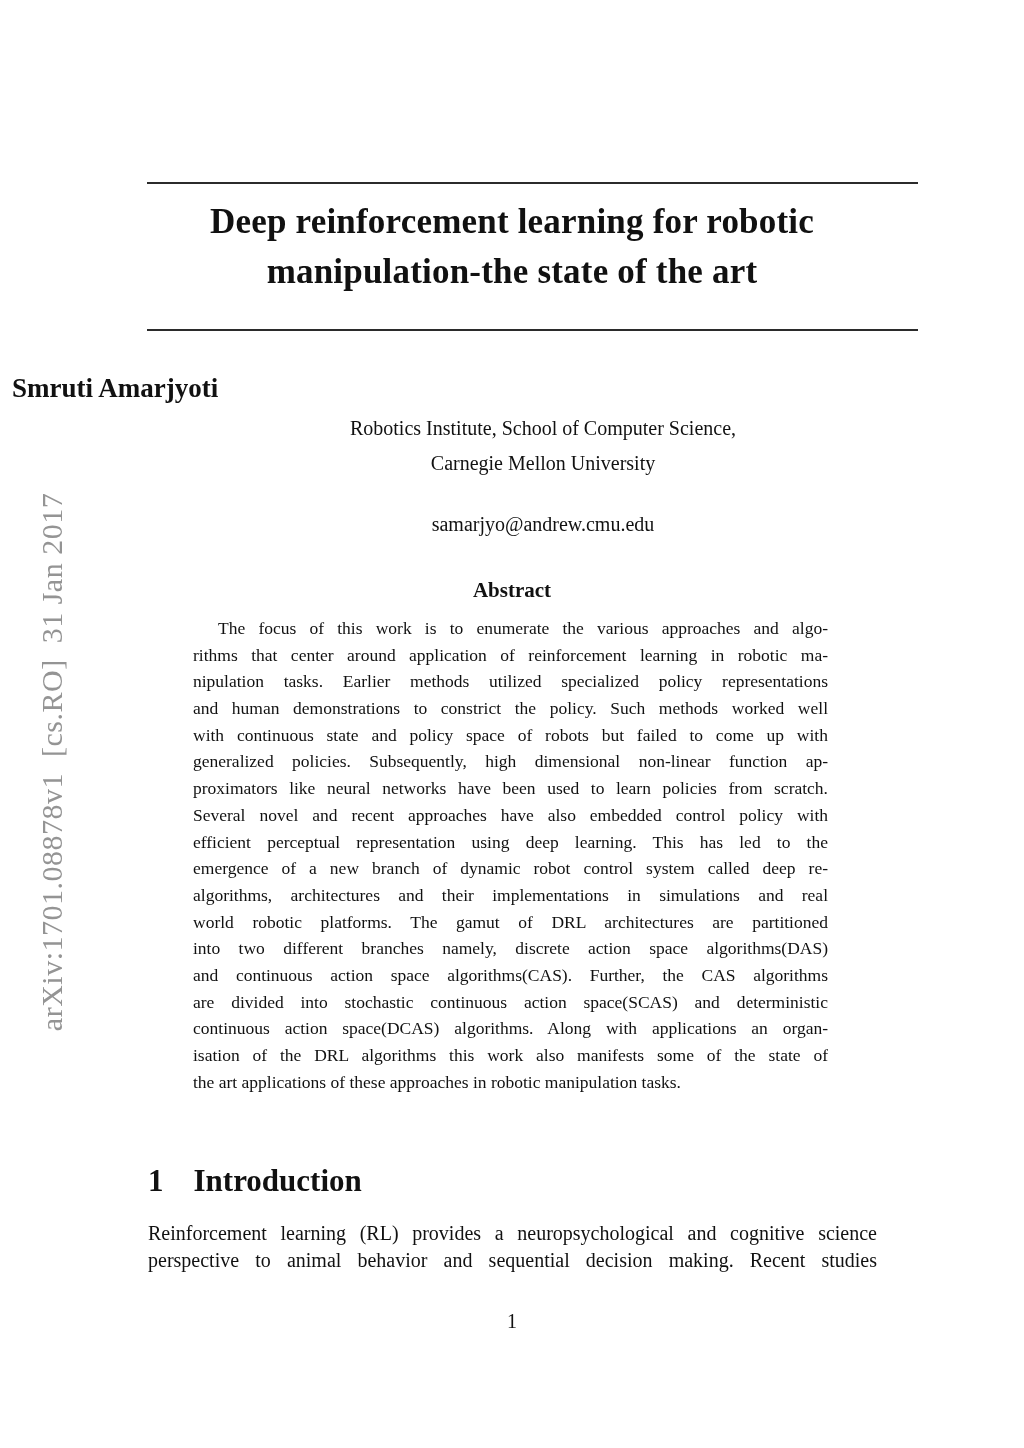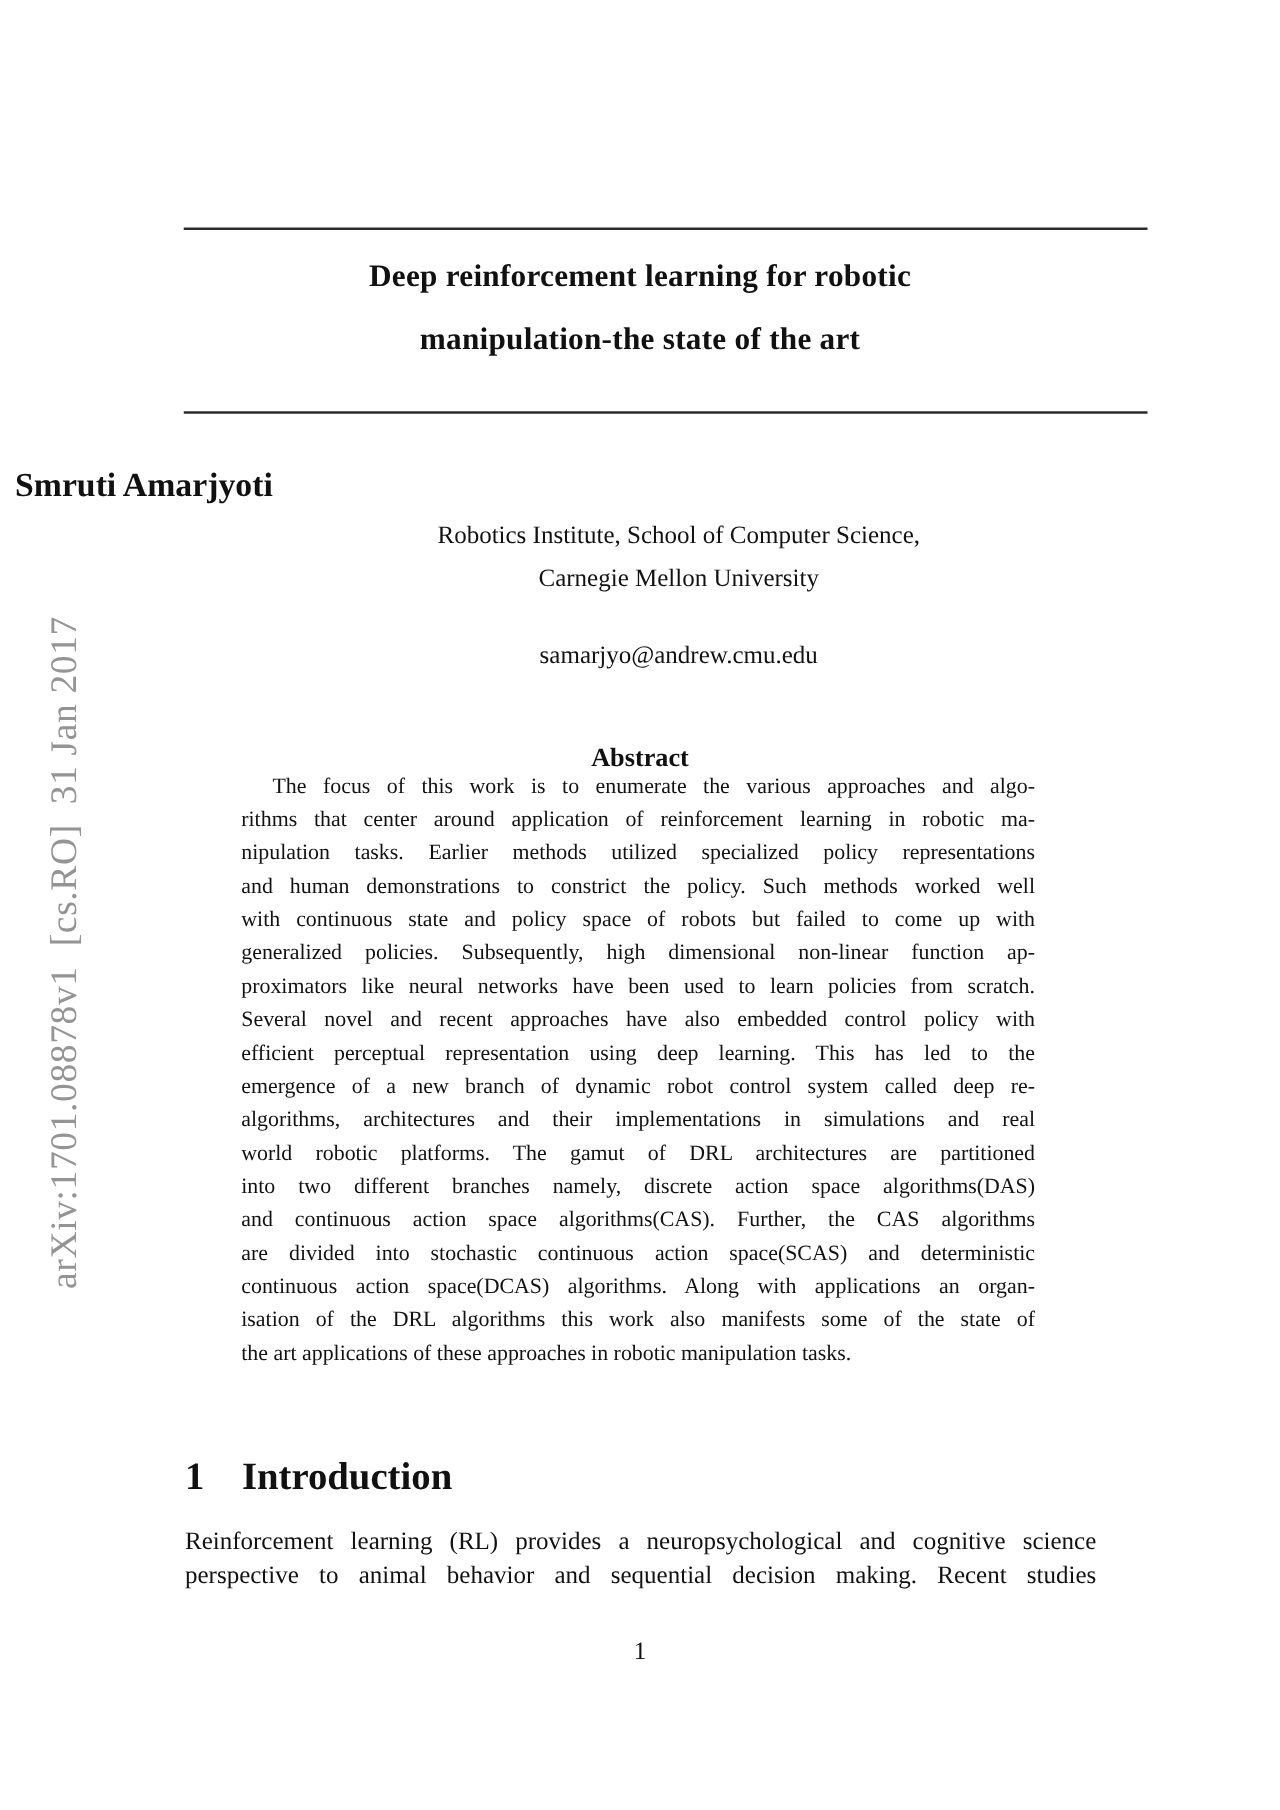--- a/index.html
+++ b/index.html
@@ -19,21 +19,21 @@
     height: 2px;
     background: #2b2b2b;
   }
   .rule-top { top: 182px; }
   .rule-bottom { top: 329px; }
 
   .paper-title {
     position: absolute;
     left: 0; top: 197px;
     width: 1024px;
-    font-size: 25px;
+    font-size: 35px;
     font-weight: bold;
     line-height: 50px;
     letter-spacing: 0.2px;
   }
   .center-lines .tline { text-align: center; text-align-last: center; }
 
   .author-name {
     position: absolute;
     left: 0; top: 373px;
     width: 1024px;
@@ -54,21 +54,20 @@
   .affil-2 { top: 452px; }
   .email-line { top: 513px; }
 
   .abstract-heading {
     position: absolute;
     left: 0; top: 578px;
     width: 1024px;
     text-align: center;
     font-size: 21px;
     font-weight: bold;
-    margin-top: 16px;
   }
   .abstract-body {
     position: absolute;
     left: 193px; top: 615px;
     width: 635px;
     font-size: 17.5px;
     line-height: 26.7px;
   }
   .tline {
     text-align: justify;

